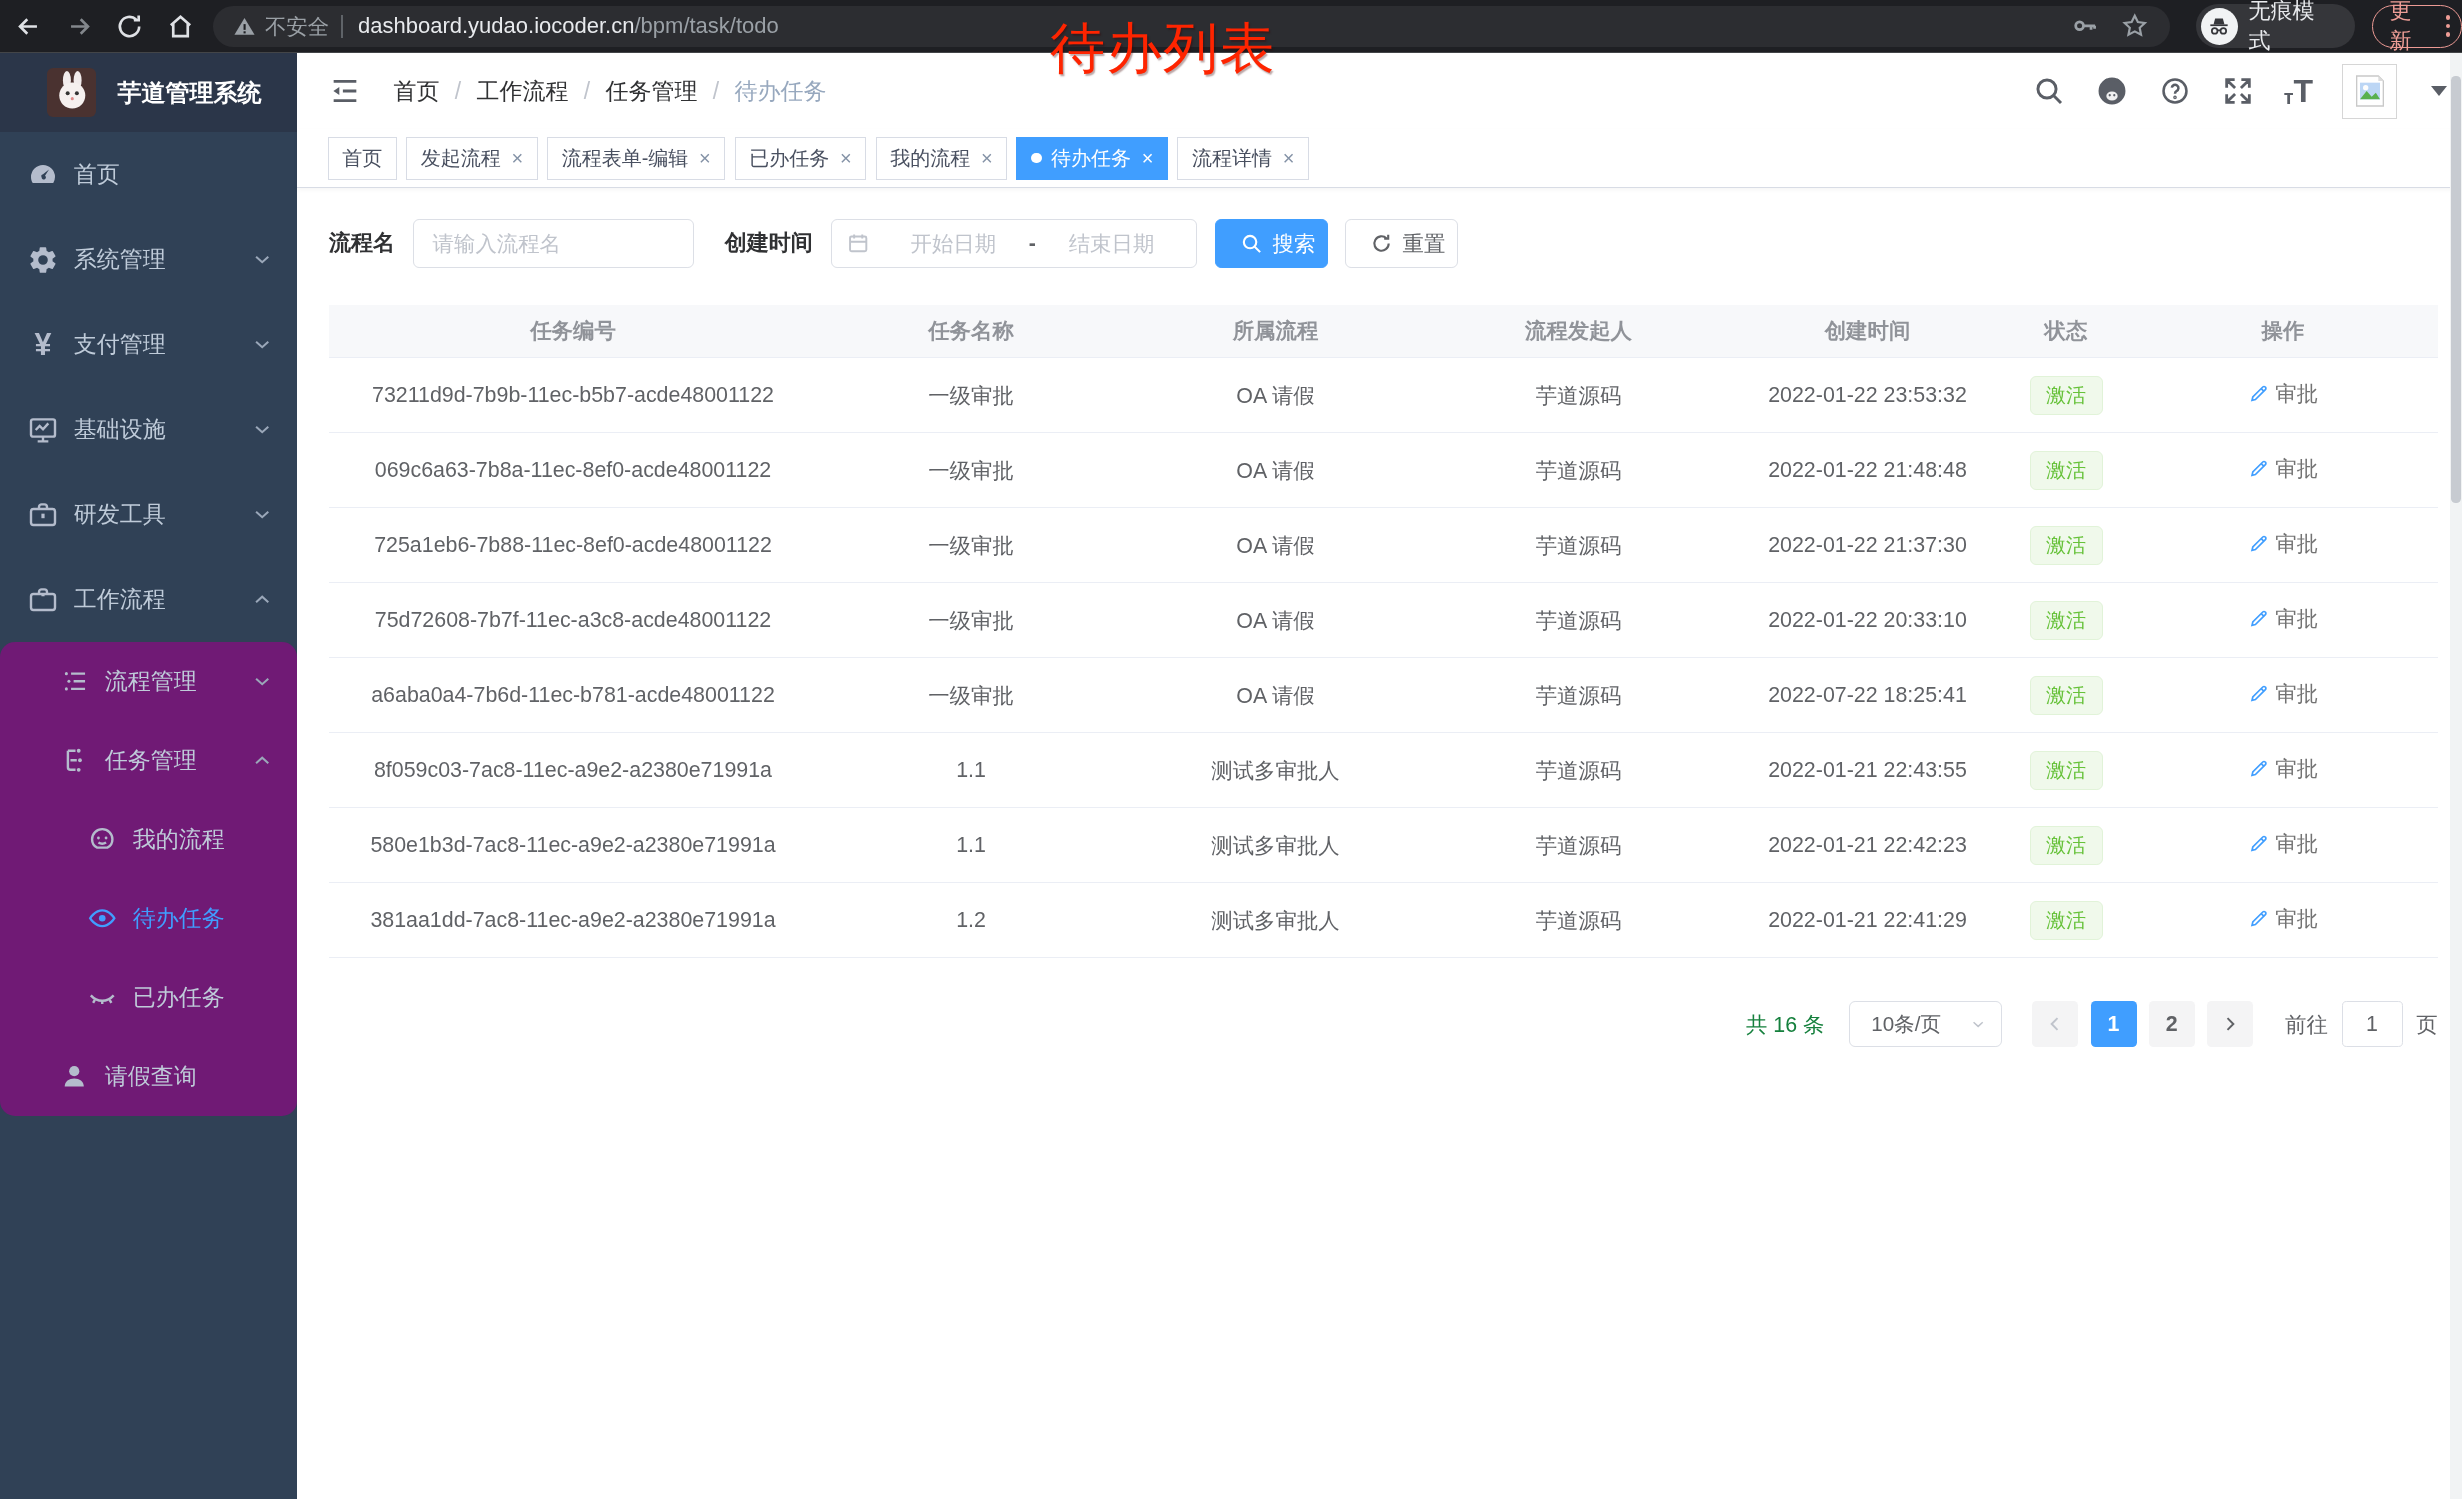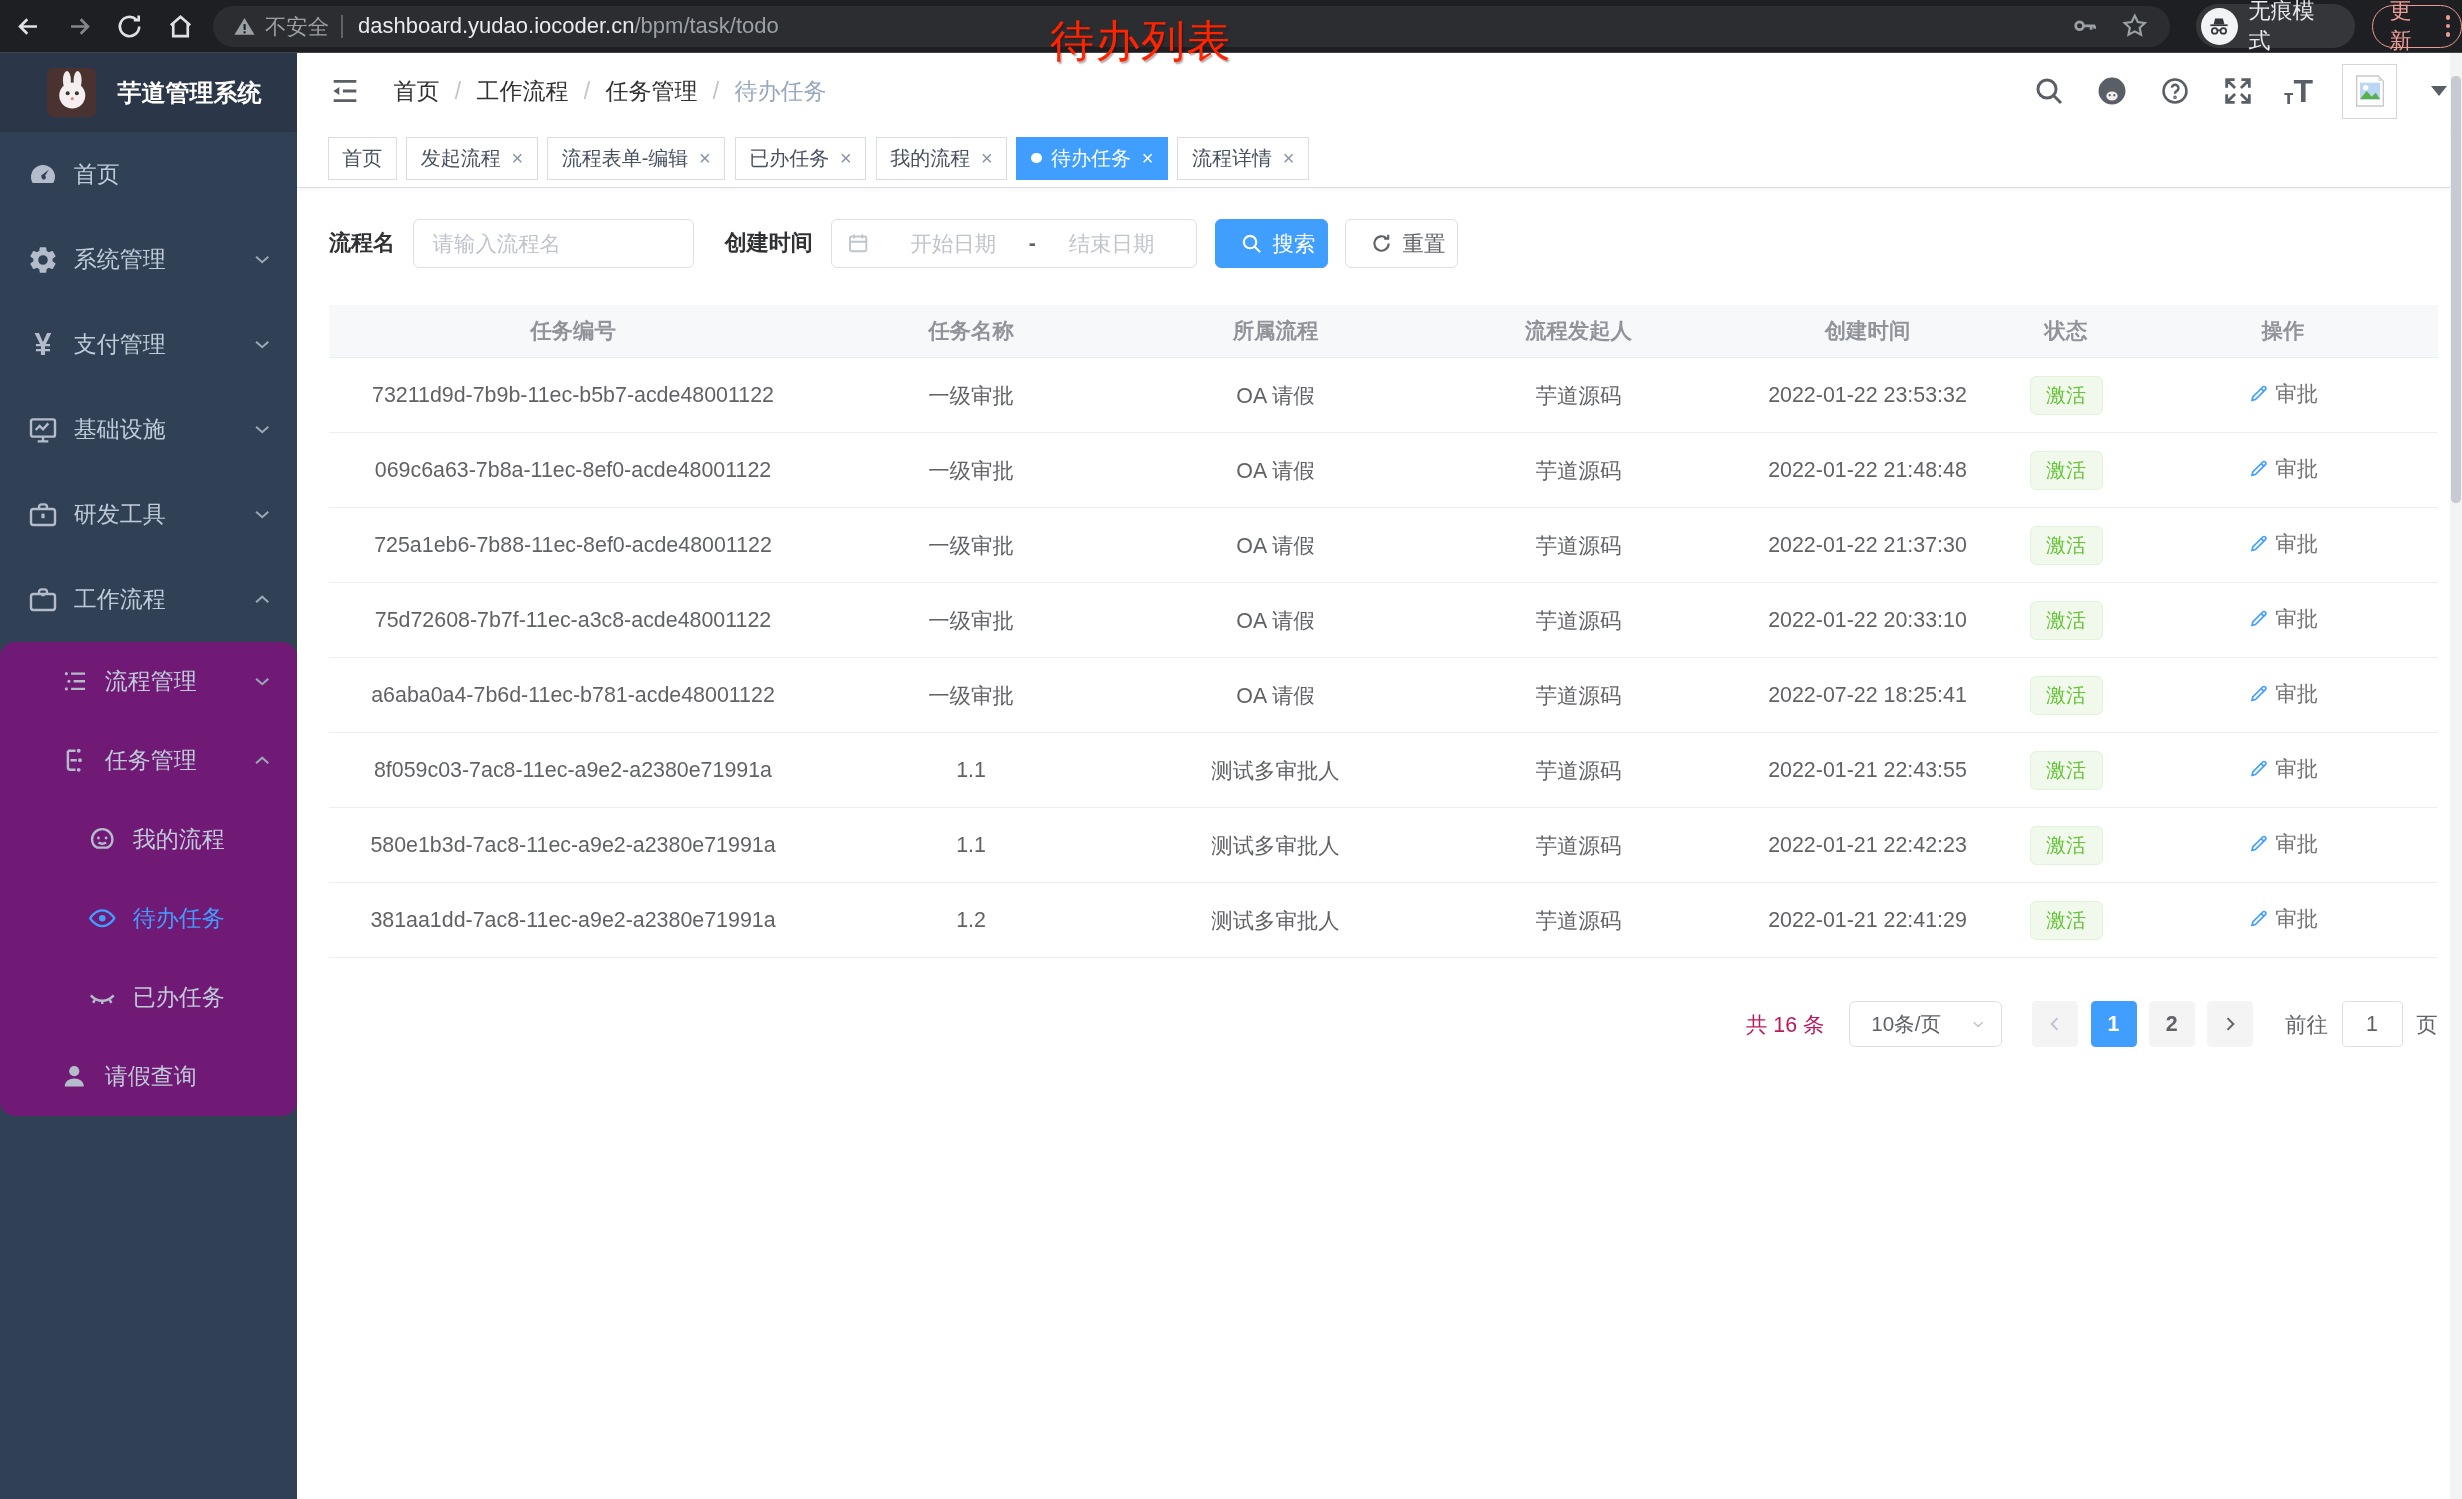--- a/index.html
+++ b/index.html
@@ -24,21 +24,21 @@
                  align-items:center; padding:0 18.3px 0 4.6px; }
   .incog-badge .incog-circle { width:37px; height:37px; border-radius:50%; background:#f1f3f4; display:flex;
                  align-items:center; justify-content:center; margin-right:10.7px; }
   .incog-badge .incog-label { color:#e8eaed; font-size:22px; }
   .update-pill { margin-left:17px; height:43px; border:1.5px solid #ec9a94; border-radius:21.4px; color:#ee9d96;
                  display:flex; align-items:center; padding:0 10.7px 0 17px; font-size:22px; }
   .update-pill .dots { display:flex; flex-direction:column; gap:3.8px; margin-left:12.2px; }
   .update-pill .dots i { width:4.6px; height:4.6px; border-radius:50%; background:#ee9d96; }
 
   
-  .annotation { position:absolute; left:1050px; top:12.2px; font-size:44px; font-weight:500; color:#fe2400;
+  .annotation { position:absolute; left:1050px; top:12.2px; font-size:55px; font-weight:500; color:#fe2400;
                 text-shadow:1.5px 1.5px 1.5px rgba(60,0,0,.35); z-index:50; letter-spacing:1.5px; pointer-events:none; }
 
   
   .app { position:absolute; top:53px; left:0; right:0; bottom:0; }
   .sidebar { position:absolute; top:0; left:0; width:297px; height:1446px; background:#304156; overflow:hidden; }
   .main { position:absolute; top:0; left:297px; right:0; bottom:0; background:#fff; }
 
   
   .logo-row { height:79px; display:flex; align-items:center; padding-left:47px; background:#2b3649; }
   .logo-img { width:49px; height:49px; border-radius:6.1px; overflow:hidden; flex:none; }
@@ -105,21 +105,21 @@
                          text-align:center; border-bottom:1.5px solid #ebeef5; }
   .task-table tbody td { height:75px; color:#606266; font-size:21.4px; text-align:center;
                          border-bottom:1.5px solid #ebeef5; background:#fff; }
   .status-tag { display:inline-flex; align-items:center; justify-content:center; width:73px; height:39px;
                 background:#f0f9eb; border:1.5px solid #e1f3d8; border-radius:6.1px; color:#67c23a; font-size:20px; }
   .action-link { display:inline-flex; align-items:center; color:#737373; font-size:21.4px; cursor:pointer; }
   .action-link .aicon { width:21.4px; height:21.4px; margin-right:6.1px; }
 
   
   .pagination { margin-top:43px; display:flex; align-items:center; justify-content:flex-end; gap:0; }
-  .pg-total { color:#be185d; font-size:21.4px; margin-right:24.4px; }
+  .pg-total { color:#15803d; font-size:21.4px; margin-right:24.4px; }
   .pg-size { width:153px; height:46px; border:1.5px solid #dcdfe6; border-radius:6.1px; display:flex; align-items:center;
              justify-content:space-between; padding:0 13.7px 0 21.4px; color:#606266; font-size:20.6px; margin-right:30.5px; background:#fff; }
   .pg-size .scaret { width:18.3px; height:18.3px; color:#c0c4cc; }
   .pg-btn { min-width:46px; height:46px; background:#f4f4f5; border-radius:4.6px; display:flex; align-items:center;
             justify-content:center; color:#606266; font-size:21.4px; font-weight:700; margin-right:12.2px; cursor:pointer; }
   .pg-btn.arrow { color:#c0c4cc; }
   .pg-btn.arrow.next { color:#606266; }
   .pg-btn.current { background:#409eff; color:#fff; }
   .pg-goto { display:flex; align-items:center; color:#606266; font-size:21.4px; margin-left:20px; }
   .pg-input { width:61px; height:46px; border:1.5px solid #dcdfe6; border-radius:4.6px; display:flex; align-items:center;

